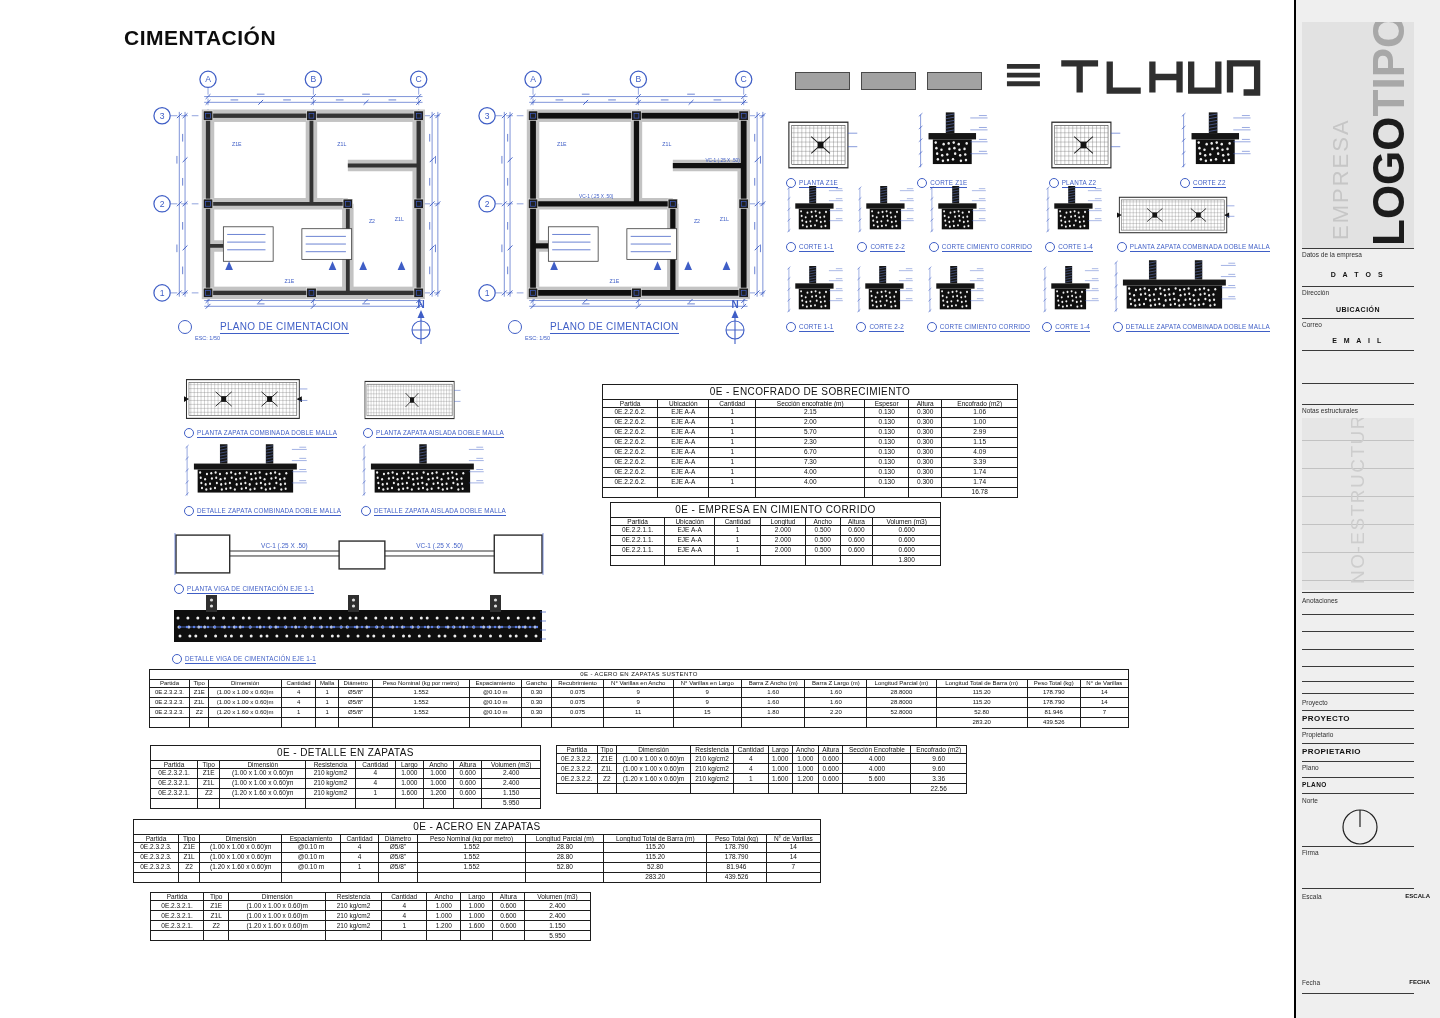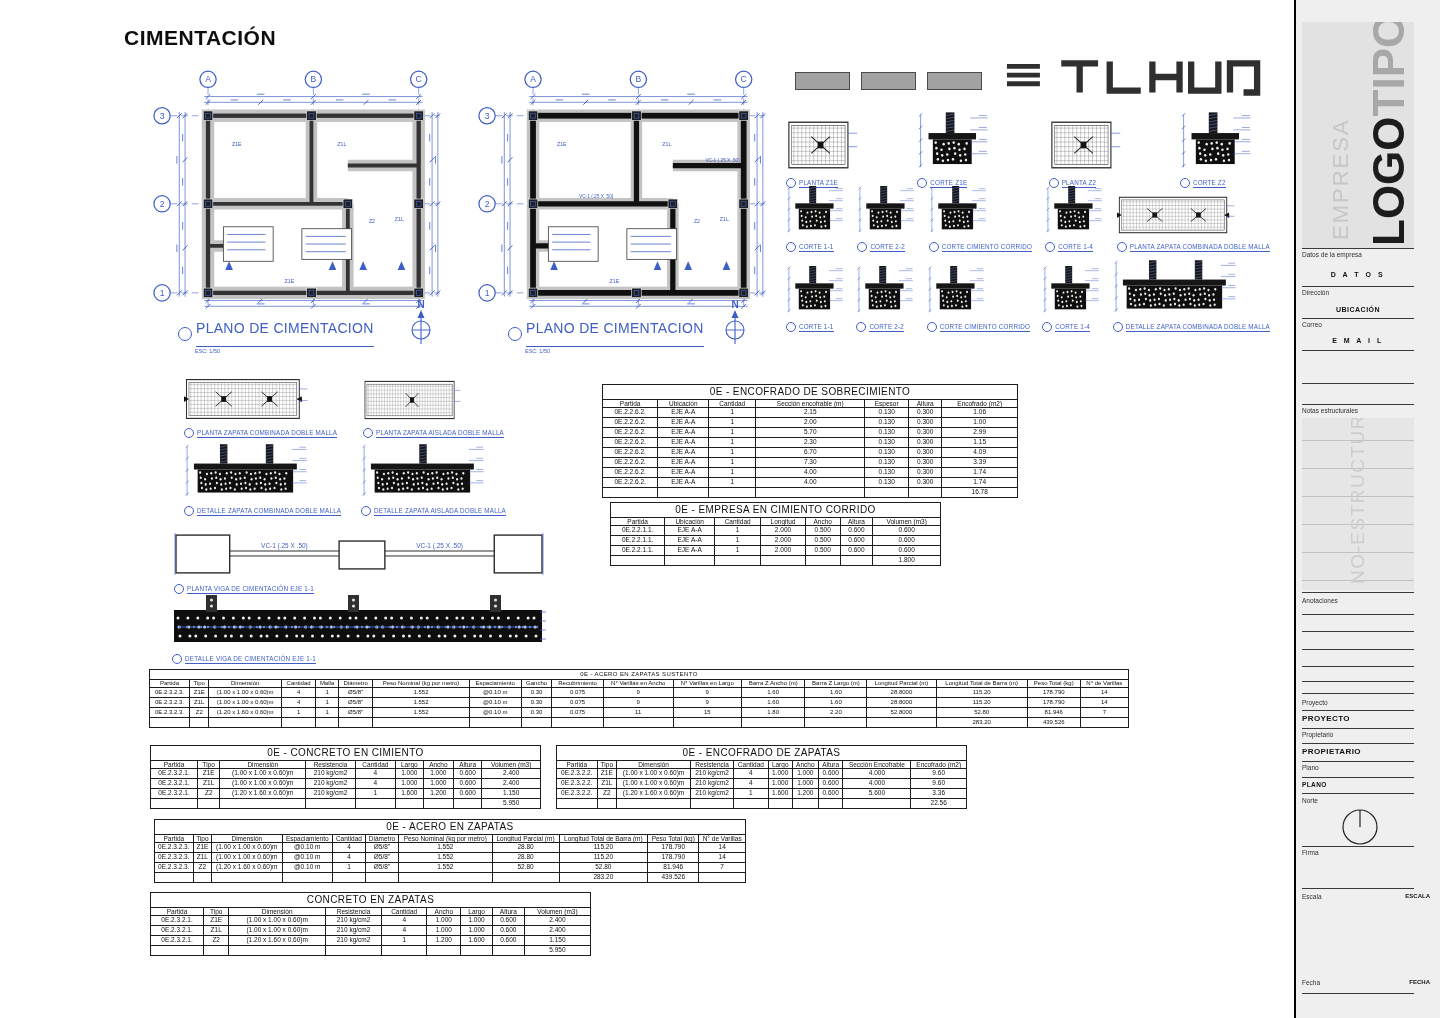--- a/index.html
+++ b/index.html
@@ -10,21 +10,21 @@
   .main-title{position:absolute;left:124px;top:26px;font-size:21px;font-weight:bold;letter-spacing:.5px;color:#0d0d0d;}
   
   svg.plan{position:absolute;}
   
   .dlabel{display:flex;align-items:center;gap:3px;color:#3f5ec6;}
   .dlabel .bullet{width:8px;height:8px;border:1px solid #3f5ec6;border-radius:50%;flex:0 0 auto;}
   .dlabel .txt{font-size:6.3px;white-space:nowrap;border-bottom:1px solid #3f5ec6;padding-bottom:1px;letter-spacing:.2px;}
   .plan-label{position:absolute;display:flex;flex-direction:column;gap:1px;color:#3f5ec6;}
   .plan-label .row1{display:flex;align-items:center;gap:4px;}
   .plan-label .bullet{width:12px;height:12px;border:1.2px solid #3f5ec6;border-radius:50%;}
-  .plan-label .txt{font-size:14px;border-bottom:1.2px solid #3f5ec6;padding-bottom:10px;letter-spacing:.3px;}
+  .plan-label .txt{font-size:10px;border-bottom:1.2px solid #3f5ec6;padding-bottom:1px;letter-spacing:.3px;margin-left:24px;}
   .plan-label .esc{font-size:5.5px;margin-left:17px;}
   
   .drow{position:absolute;display:flex;align-items:flex-end;justify-content:space-between;}
   .ditem{display:flex;flex-direction:column;align-items:flex-start;gap:2px;}
   .k-plan svg{width:66px;height:48px;}
   .k-section svg{width:58px;height:52px;}
   .lg .k-plan svg{width:72px;height:54px;}
   .lg .k-section svg{width:72px;height:62px;}
   .k-planw2 svg,.k-planw1 svg{width:118px;height:42px;}
   .mid .k-planw2 svg{width:124px;height:46px;}
@@ -2002,21 +2002,21 @@
             <td>439.526</td>
             <td></td>
           </tr>
         </tbody>
       </table>
     </div>
   <div class="tbl" style="left:150px;top:745px;width:391px">
       <table>
         <thead>
           <tr>
-            <th colspan="9" class="ttl">0E - CONCRETO EN CIMIENTO</th>
+            <th colspan="9" class="ttl">0E - DETALLE EN ZAPATAS</th>
           </tr>
           <tr>
             <th>Partida</th>
             <th>Tipo</th>
             <th>Dimensión</th>
             <th>Resistencia</th>
             <th>Cantidad</th>
             <th>Largo</th>
             <th>Ancho</th>
             <th>Altura</th>
@@ -2067,23 +2067,20 @@
             <td></td>
             <td></td>
             <td>5.950</td>
           </tr>
         </tbody>
       </table>
     </div>
   <div class="tbl" style="left:556px;top:745px;width:411px">
       <table>
         <thead>
-          <tr>
-            <th colspan="10" class="ttl">0E - ENCOFRADO DE ZAPATAS</th>
-          </tr>
           <tr>
             <th>Partida</th>
             <th>Tipo</th>
             <th>Dimensión</th>
             <th>Resistencia</th>
             <th>Cantidad</th>
             <th>Largo</th>
             <th>Ancho</th>
             <th>Altura</th>
             <th>Sección Encofrable</th>
@@ -2135,21 +2132,21 @@
             <td></td>
             <td></td>
             <td></td>
             <td></td>
             <td></td>
             <td>22.56</td>
           </tr>
         </tbody>
       </table>
     </div>
-  <div class="tbl" style="left:154px;top:819px;width:592px">
+  <div class="tbl" style="left:133px;top:819px;width:688px">
       <table>
         <thead>
           <tr>
             <th colspan="11" class="ttl">0E - ACERO EN ZAPATAS</th>
           </tr>
           <tr>
             <th>Partida</th>
             <th>Tipo</th>
             <th>Dimensión</th>
             <th>Espaciamiento</th>
@@ -2214,23 +2211,20 @@
             <td>283.20</td>
             <td>439.526</td>
             <td></td>
           </tr>
         </tbody>
       </table>
     </div>
   <div class="tbl" style="left:150px;top:892px;width:441px">
       <table>
         <thead>
-          <tr>
-            <th colspan="9" class="ttl">CONCRETO EN ZAPATAS</th>
-          </tr>
           <tr>
             <th>Partida</th>
             <th>Tipo</th>
             <th>Dimensión</th>
             <th>Resistencia</th>
             <th>Cantidad</th>
             <th>Ancho</th>
             <th>Largo</th>
             <th>Altura</th>
             <th>Volumen (m3)</th>

